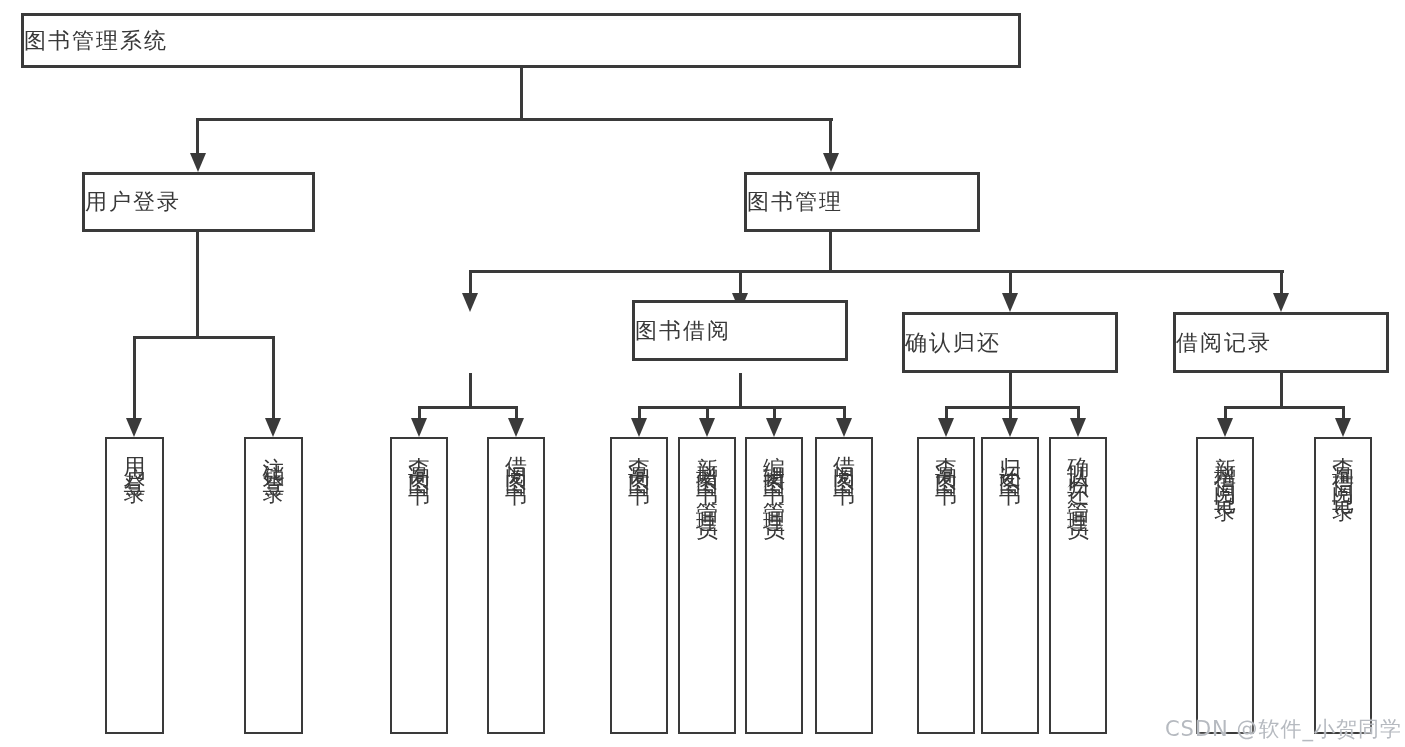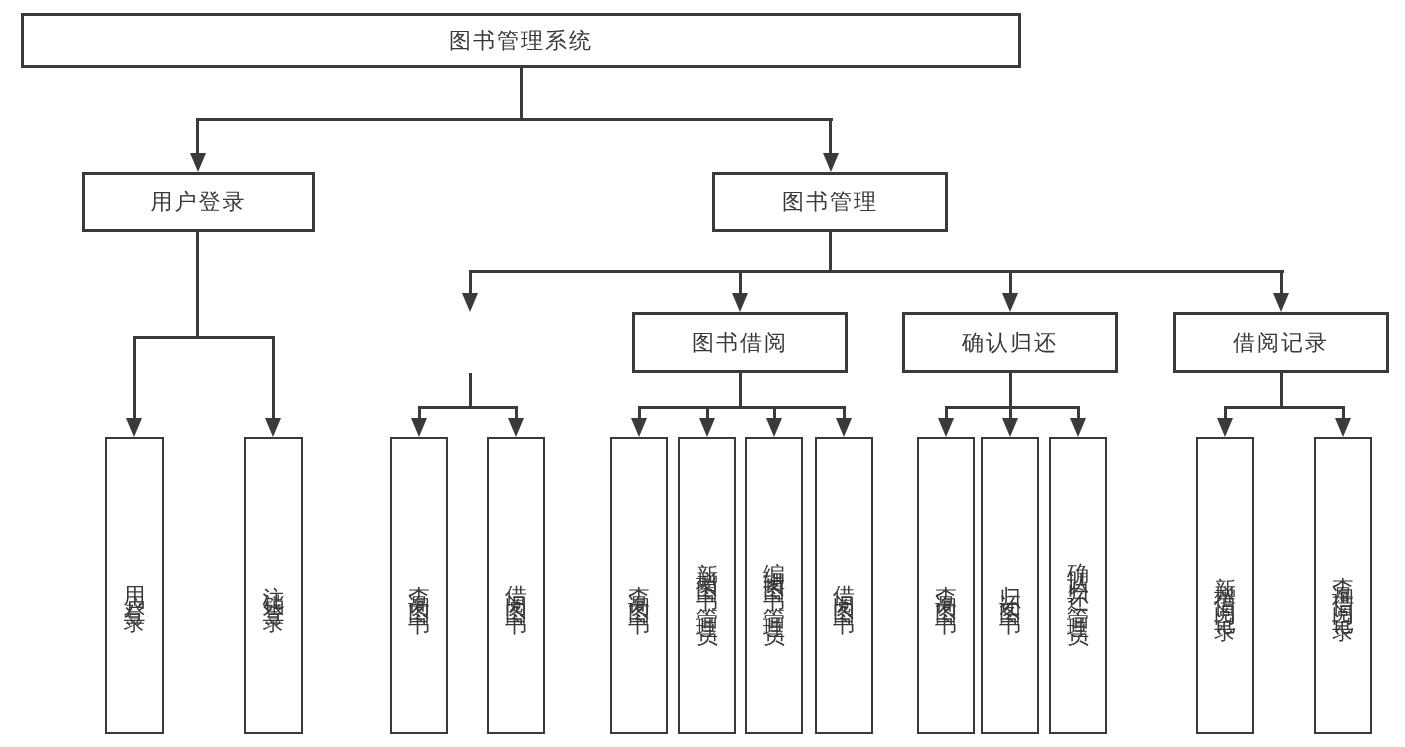--- a/index.html
+++ b/index.html
@@ -12,21 +12,21 @@
   .canvas {
     position:relative; width:1405px; height:747px;
     background:var(--background);
     font-family:"DejaVu Sans", sans-serif;
     color:var(--text);
     overflow:hidden;
   }
   .box {
     position:absolute; box-sizing:border-box;
     border:3px solid var(--line); background:#fff;
-    display:flex; align-items:center; justify-content:center;
+    display:flex; align-items:center; justify-content:flex-start;
     font-size:22px; letter-spacing:2px; white-space:nowrap;
   }
   .leaf {
     border-width:2px;
     writing-mode:vertical-lr;
     font-size:22px; letter-spacing:9px; line-height:1;
   }
   .vline, .hline { position:absolute; background:var(--line); }
   .arrow {
     position:absolute; width:0; height:0;
@@ -52,21 +52,21 @@
   <div class="vline" style="left:520px; top:68px; width:3px; height:52px;"></div>
   <div class="hline" style="left:196px; top:118px; width:637px; height:3px;"></div>
   <div class="vline" style="left:196px; top:118px; width:3px; height:36px;"></div>
   <div class="arrow" style="left:190px; top:153px;"></div>
   <div class="vline" style="left:829px; top:118px; width:3px; height:36px;"></div>
   <div class="arrow" style="left:823px; top:153px;"></div>
 
   <div class="box" style="left:82px; top:172px; width:233px; height:60px;">
     <span>用户登录</span>
   </div>
-  <div class="box" style="left:712px; top:172px; width:236px; height:60px;">
+  <div class="box" style="left:744px; top:172px; width:236px; height:60px;">
     <span>图书管理</span>
   </div>
 
   <div class="vline" style="left:196px; top:232px; width:3px; height:107px;"></div>
   <div class="hline" style="left:133px; top:336px; width:142px; height:3px;"></div>
   <div class="vline" style="left:133px; top:336px; width:3px; height:83px;"></div>
   <div class="arrow" style="left:126px; top:418px;"></div>
   <div class="vline" style="left:272px; top:336px; width:3px; height:83px;"></div>
   <div class="arrow" style="left:265px; top:418px;"></div>
 
@@ -74,21 +74,21 @@
   <div class="hline" style="left:469px; top:270px; width:815px; height:3px;"></div>
   <div class="vline" style="left:469px; top:270px; width:3px; height:24px;"></div>
   <div class="arrow" style="left:462px; top:293px;"></div>
   <div class="vline" style="left:739px; top:270px; width:3px; height:24px;"></div>
   <div class="arrow" style="left:732px; top:293px;"></div>
   <div class="vline" style="left:1009px; top:270px; width:3px; height:24px;"></div>
   <div class="arrow" style="left:1002px; top:293px;"></div>
   <div class="vline" style="left:1280px; top:270px; width:3px; height:24px;"></div>
   <div class="arrow" style="left:1273px; top:293px;"></div>
 
-  <div class="box" style="left:632px; top:312px; width:216px; height:61px;">
+  <div class="box" style="left:632px; top:300px; width:216px; height:61px;">
     <span>图书借阅</span>
   </div>
   <div class="box" style="left:902px; top:312px; width:216px; height:61px;">
     <span>确认归还</span>
   </div>
   <div class="box" style="left:1173px; top:312px; width:216px; height:61px;">
     <span>借阅记录</span>
   </div>
 
   <div class="vline" style="left:469px; top:373px; width:3px; height:36px;"></div>
@@ -162,14 +162,15 @@
     <span>确认归还（管理员）</span>
   </div>
 
   <div class="box leaf" style="left:1196px; top:437px; width:58px; height:297px;">
     <span>新增借阅记录</span>
   </div>
   <div class="box leaf" style="left:1314px; top:437px; width:58px; height:297px;">
     <span>查询借阅记录</span>
   </div>
 
+  <div class="watermark">CSDN @软件_小贺同学</div>
 
 </div>
 
 </body></html>

